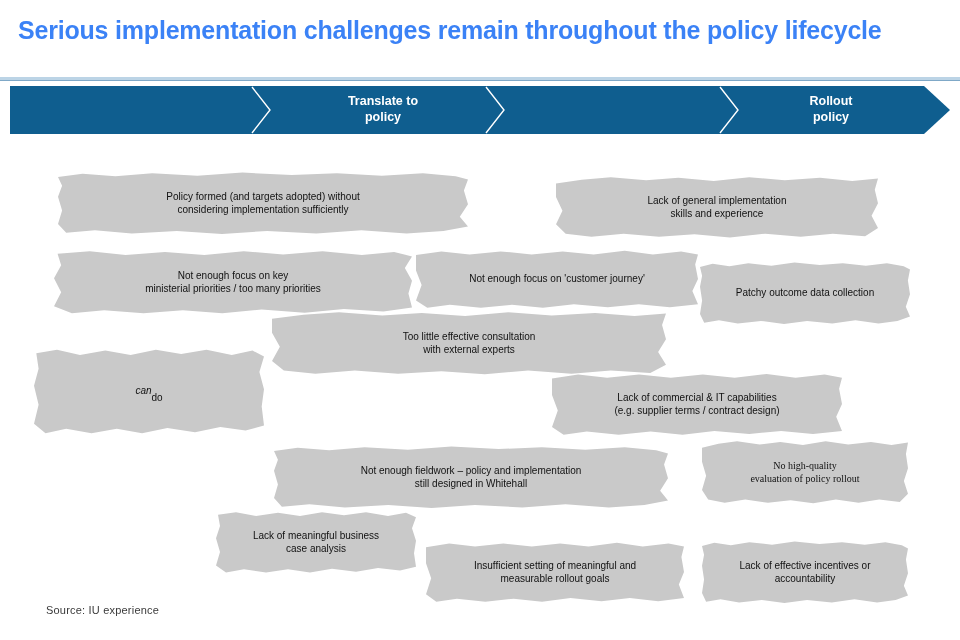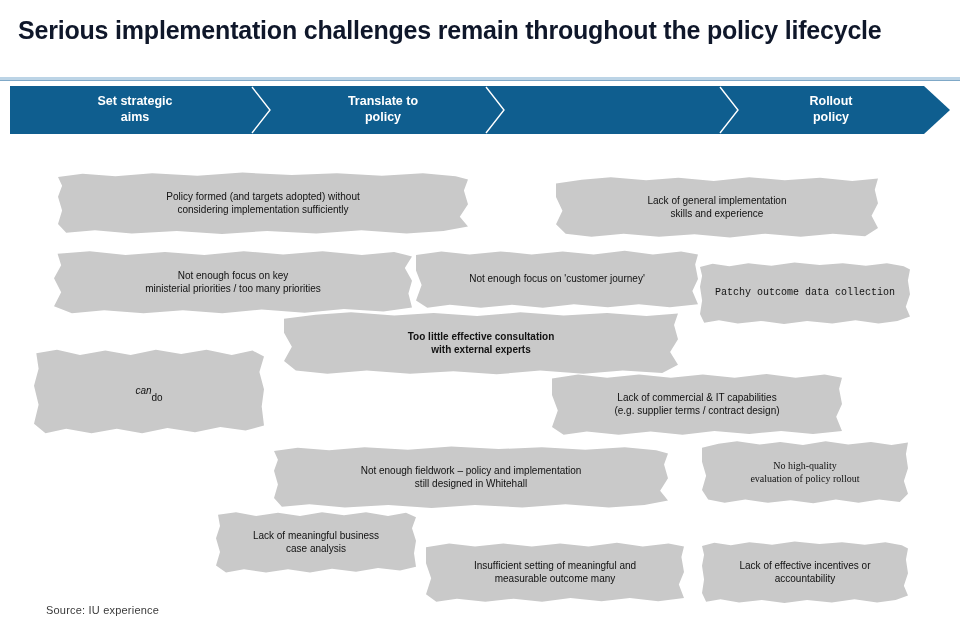--- a/index.html
+++ b/index.html
@@ -18,21 +18,21 @@
   }
 
   
   #slide-title {
     position: absolute;
     left: 18px;
     top: 16px;
     font-size: 25px;
     font-weight: bold;
     letter-spacing: -0.2px;
-    color: #0f172a;
+    color: #3b82f6;
     white-space: nowrap;
   }
 
   
   #title-rule {
     position: absolute;
     left: 0;
     top: 77px;
     width: 960px;
     height: 3px;
@@ -149,22 +149,20 @@
 <body>
 
 <div id="slide-title">Serious implementation challenges remain throughout the policy lifecycle</div>
 
 <div id="title-rule"></div>
 <div id="title-rule-dark"></div>
 
 <div id="stage-bar">
   <div id="stage-bar-shape"></div>
 
-  <div class="stage-label" style="left:0px;width:250px;">Set strategic
-aims</div>
 
   <div class="stage-divider" style="left:238px;">
     <svg width="26" height="48" viewBox="0 0 26 48">
         <path d="M4 1 L22 24 L4 47" fill="none" stroke="#ffffff" stroke-width="1.4"></path>
       </svg>
   </div>
 
   <div class="stage-label" style="left:258px;width:230px;">Translate to
 policy</div>
 
@@ -189,41 +187,41 @@
 considering implementation sufficiently</div>
 
 <div class="note t2" style="left:556px; top:176px; width:322px; height:62px;">Lack of general implementation
 skills and experience</div>
 
 <div class="note t3" style="left:54px;  top:250px; width:358px; height:64px;">Not enough focus on key
 ministerial priorities / too many priorities</div>
 
 <div class="note t4" style="left:416px; top:249px; width:282px; height:60px;">Not enough focus on 'customer journey'</div>
 
-<div class="note t1" style="left:700px; top:262px; width:210px; height:62px;font-family:Liberation Mono, monospace;">Patchy outcome data collection</div>
-
-<div class="note t2" style="left:284px; top:311px; width:394px; height:64px;font-weight:bold;">Too little effective consultation
+<div class="note t1" style="left:700px; top:262px; width:210px; height:62px;">Patchy outcome data collection</div>
+
+<div class="note t2" style="left:272px; top:311px; width:394px; height:64px;">Too little effective consultation
 with external experts</div>
 
 <div class="note t3" style="left:34px;  top:348px; width:230px; height:86px;">
   <em>can</em><span>
 do</span>
 </div>
 
 <div class="note t4" style="left:552px; top:372px; width:290px; height:64px;">Lack of commercial &amp; IT capabilities
 (e.g. supplier terms / contract design)</div>
 
 <div class="note t1" style="left:274px; top:446px; width:394px; height:62px;">Not enough fieldwork – policy and implementation
 still designed in Whitehall</div>
 
 <div class="note t2" style="left:702px; top:440px; width:206px; height:64px;font-family:Liberation Serif, serif;">No high-quality
 evaluation of policy rollout</div>
 
 <div class="note t3" style="left:216px; top:511px; width:200px; height:62px;">Lack of meaningful business
 case analysis</div>
 
 <div class="note t4" style="left:426px; top:541px; width:258px; height:62px;">Insufficient setting of meaningful and
-measurable outcome many</div>
+measurable rollout goals</div>
 
 <div class="note t1" style="left:702px; top:541px; width:206px; height:62px;">Lack of effective incentives or
 accountability</div>
 
 <div id="source-note">Source: IU experience</div>
 
 </body></html>

